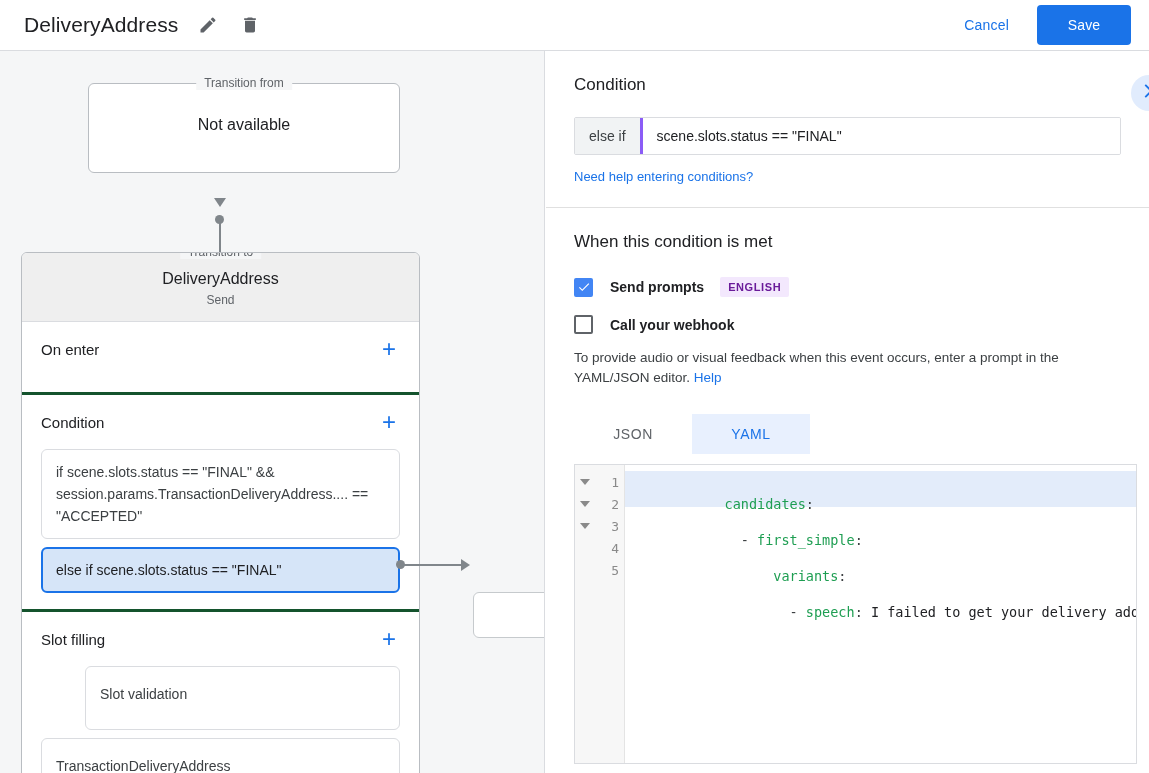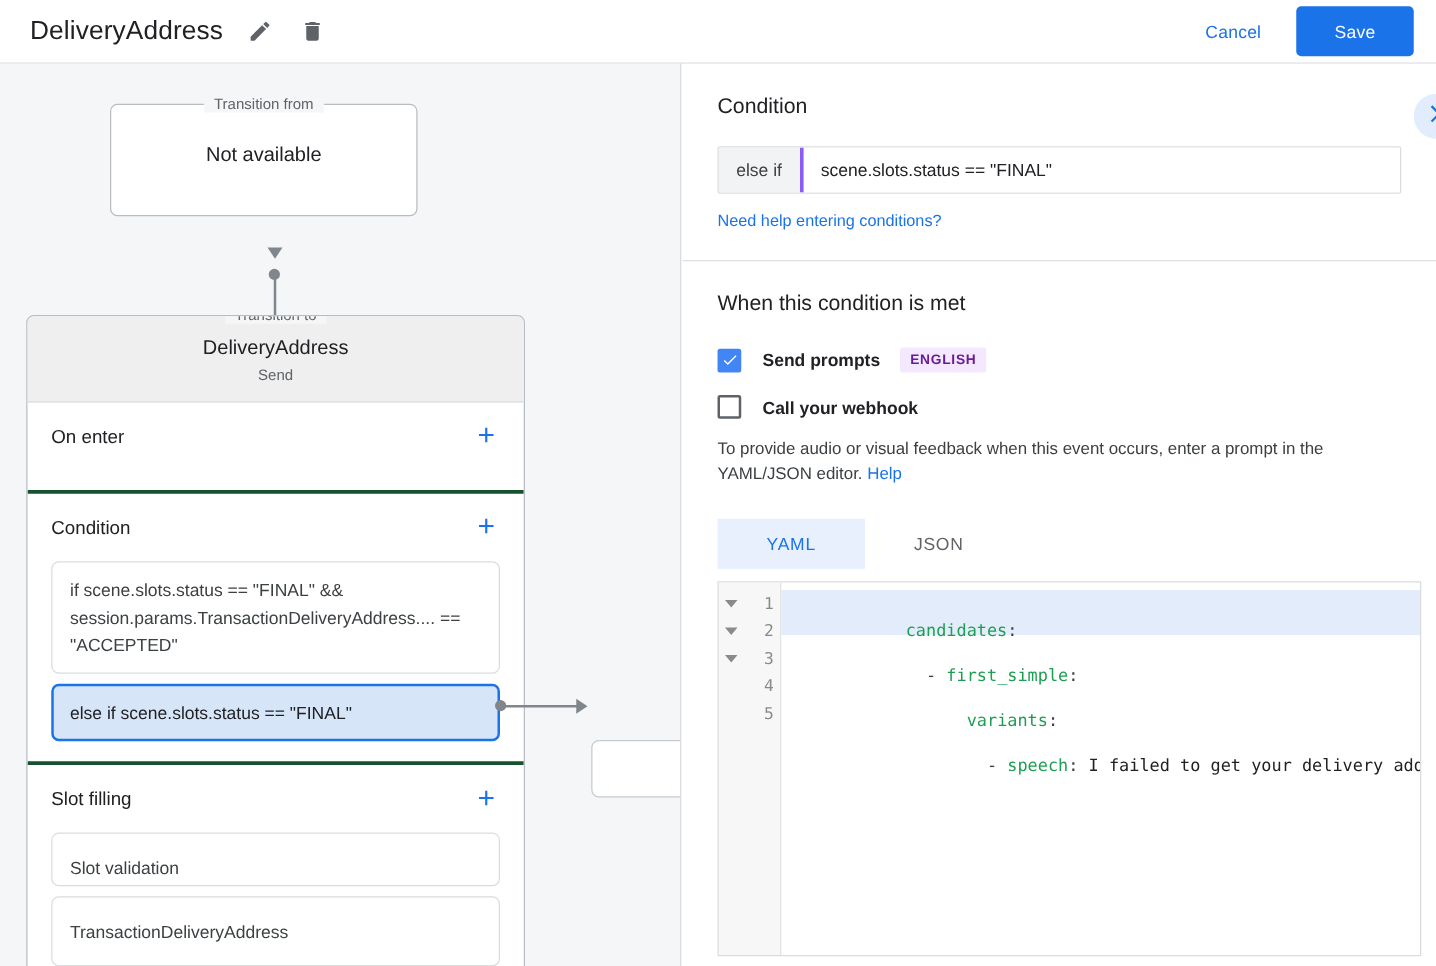--- a/index.html
+++ b/index.html
@@ -107,21 +107,21 @@
     background: #f5f6f7;
     padding: 0 8px;
     font-size: 12px;
     color: #5f6368;
     white-space: nowrap;
   }
 
   
   #node-from {
     left: 88px; top: 32px;
-    width: 246px; height: 90px;
+    width: 312px; height: 90px;
     background: #ffffff;
   }
   #node-from .node-title {
     position: absolute;
     top: 0; left: 0; right: 0; bottom: 0;
     display: flex;
     align-items: center;
     justify-content: center;
     font-size: 16px;
     color: #202124;
@@ -495,21 +495,21 @@
         </div>
         <div class="chip tall">if scene.slots.status == "FINAL" &amp;&amp; session.params.TransactionDeliveryAddress.... == "ACCEPTED"</div>
         <div class="chip selected">else if scene.slots.status == "FINAL"</div>
       </div>
 
       <div class="section">
         <div class="section-header">
           <span class="section-title">Slot filling</span>
           <span class="plus-btn">+</span>
         </div>
-        <div class="chip" style="padding-top:16px;padding-bottom:3px;">Slot validation</div>
+        <div class="chip" style="padding-top:16px;padding-bottom:24px;margin-left:44px;">Slot validation</div>
         <div class="chip" style="padding-top:16px;padding-bottom:16px;">TransactionDeliveryAddress</div>
       </div>
     </div>
 
     <div class="conn-dot" style="left:396px; top:509px;"></div>
     <div class="conn-line-h" style="left:401px; top:513px; width:62px;"></div>
     <div class="conn-arrow-right" style="left:461px; top:507.5px;"></div>
 
     <div id="node-right"></div>
   </div>
@@ -552,22 +552,22 @@
         <div class="cbox"></div>
         <span class="check-label">Call your webhook</span>
       </div>
 
       <div class="help-text">
         <span>To provide audio or visual feedback when this event occurs, enter a prompt in the YAML/JSON editor.</span>
         <a>Help</a>
       </div>
 
       <div class="tabs">
+        <div class="tab">JSON</div>
         <div class="tab active">YAML</div>
-        <div class="tab">JSON</div>
       </div>
 
       <div class="editor">
         <div class="gutter">
           <div class="gline">
             <span class="fold"></span>
             <span>1</span>
           </div>
           <div class="gline">
             <span class="fold"></span>

